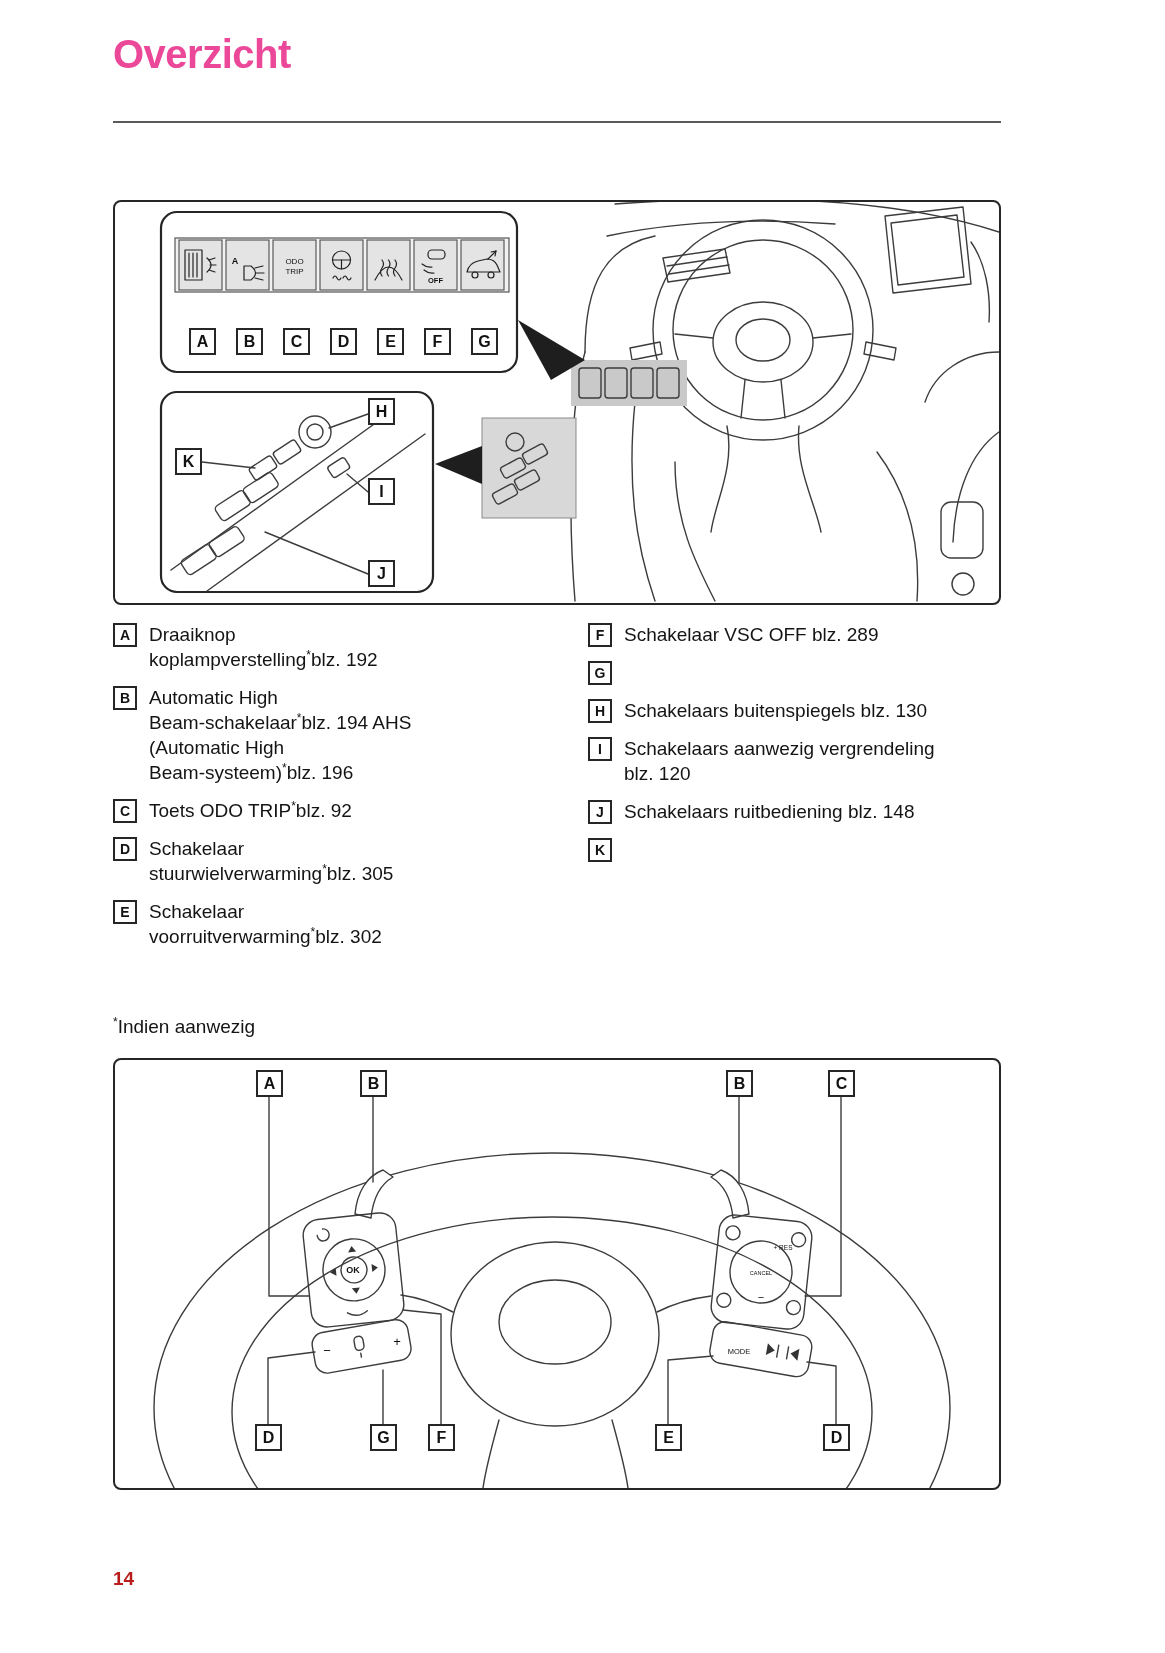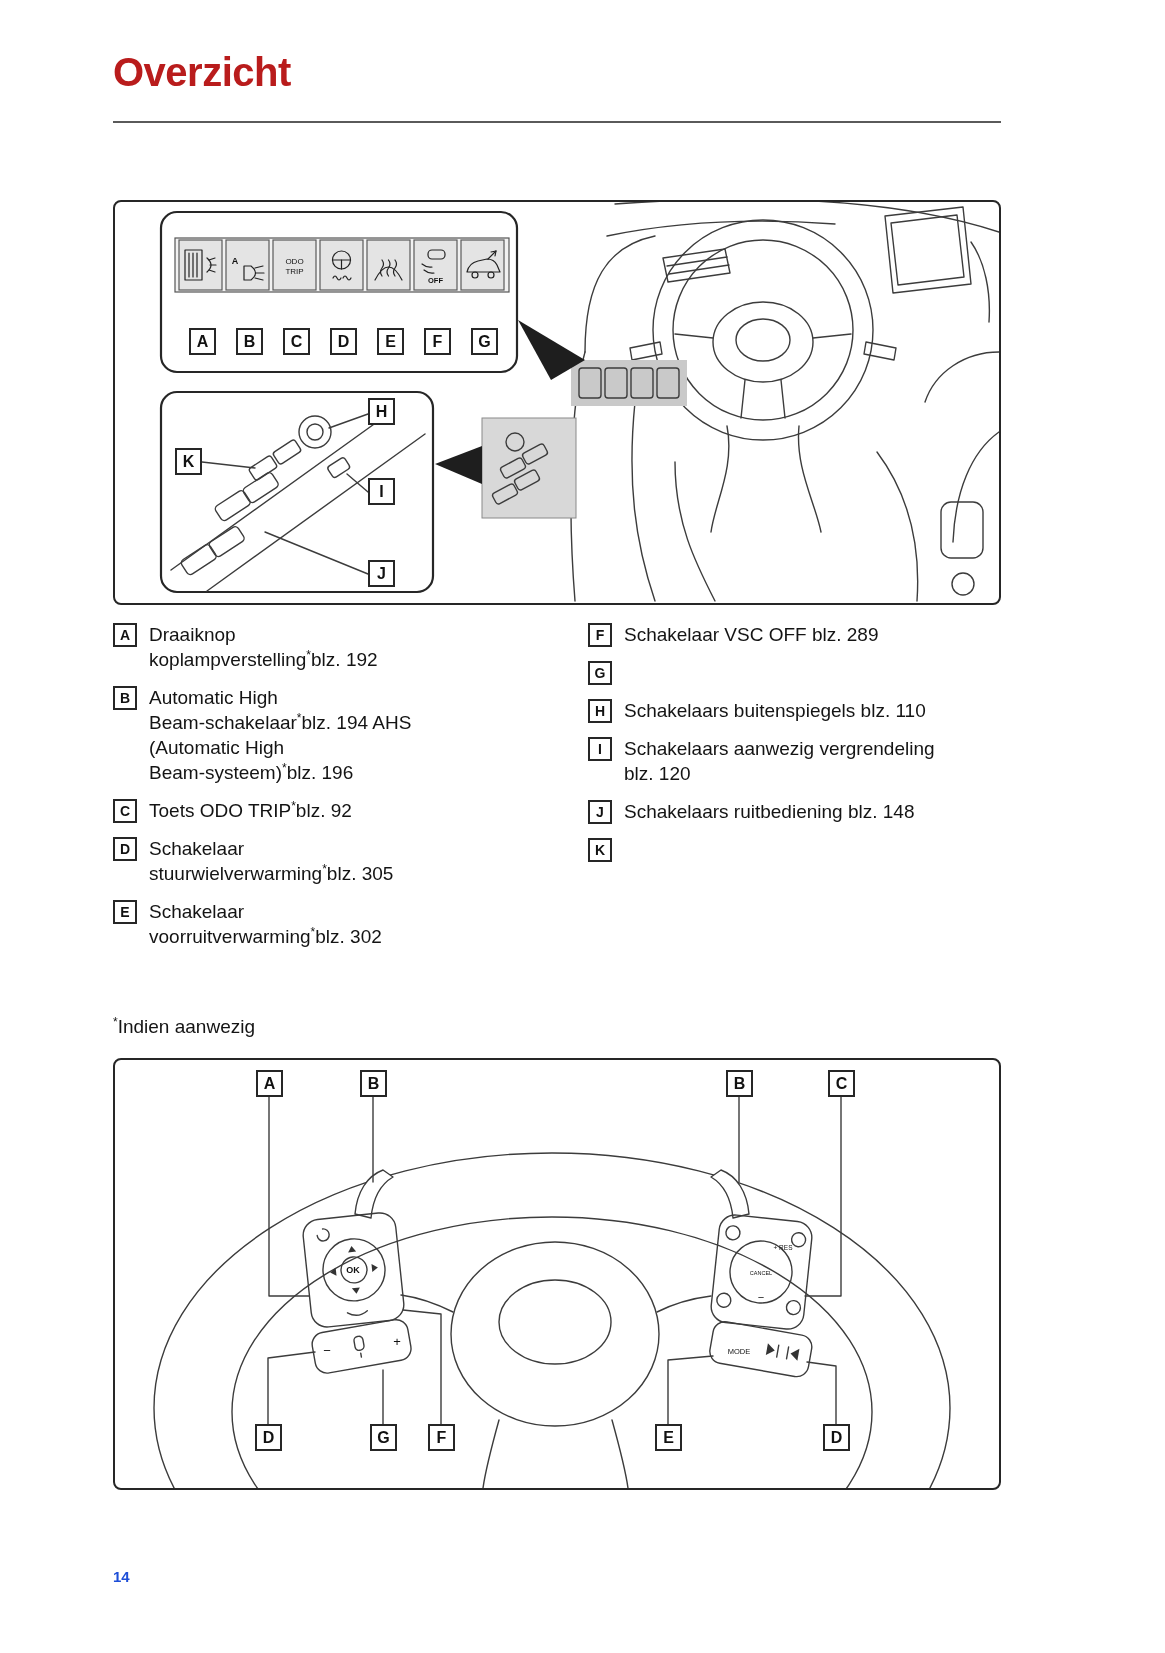--- a/index.html
+++ b/index.html
@@ -3,22 +3,22 @@
 <meta charset="utf-8">
 <style>
   * { margin:0; padding:0; box-sizing:border-box; }
   html,body { background:#ffffff; }
   body {
     width:1165px; height:1653px; position:relative;
     font-family:"Liberation Sans", sans-serif; color:#1a1a1a;
   }
   .page { position:absolute; inset:0; }
   .title {
-    position:absolute; left:113px; top:50px;
-    font-size:40px; font-weight:700; letter-spacing:-0.5px; color:#b91c1c;
+    position:absolute; left:113px; top:32px;
+    font-size:40px; font-weight:700; letter-spacing:-0.5px; color:#ec4899;
   }
   .rule {
     position:absolute; left:113px; top:121px; width:888px; height:1.5px;
     background:#5a5a5a;
   }
   .section-heading {
     position:absolute; left:113px; top:142px;
     font-size:20px; font-weight:700; color:#111;
   }
   .fig {
@@ -42,21 +42,21 @@
   .legend .col-right { flex:1; }
   .legend-item { display:flex; align-items:flex-start; margin-bottom:13px; }
   .keybox {
     flex:0 0 auto; width:24px; height:24px; margin-right:12px; margin-top:1px;
     border:2px solid #262626; display:flex; align-items:center; justify-content:center;
     font-size:14px; font-weight:700; line-height:1; color:#111;
   }
   .legend-text { font-size:19px; line-height:25px; color:#141414; }
   .legend-text sup, .footnote sup { font-size:12px; line-height:0; }
   .footnote { position:absolute; left:113px; top:993px; font-size:19px; color:#141414;margin-top:23px; }
-  .pagenum { position:absolute; left:113px; top:1568px; font-size:15px; font-weight:700; color:#1d4ed8; }
+  .pagenum { position:absolute; left:113px; top:1568px; font-size:19px; font-weight:700; color:#b91c1c; }
 
   
   .ln  { stroke:#262626; stroke-width:2.2; fill:none; stroke-linecap:round; stroke-linejoin:round; }
   .ln1 { stroke:#3c3c3c; stroke-width:1.4; fill:none; stroke-linecap:round; stroke-linejoin:round; }
   .ln2 { stroke:#222; stroke-width:1.2; fill:none; stroke-linecap:round; stroke-linejoin:round; }
   .cell { fill:#e4e4e4; stroke:#5a5a5a; stroke-width:1.2; }
   text.svgt { fill:#111; font-family:"Liberation Sans", sans-serif; }
 </style>
 </head>
 <body>
@@ -294,21 +294,21 @@
           <div class="legend-text">
             <div class="line">Schakelaar VSC OFF blz. 289</div>
           </div>
         </div>
         <div class="legend-item">
           <span class="keybox">G</span>
         </div>
         <div class="legend-item">
           <span class="keybox">H</span>
           <div class="legend-text">
-            <div class="line">Schakelaars buitenspiegels blz. 110</div>
+            <div class="line">Schakelaars buitenspiegels blz. 130</div>
           </div>
         </div>
         <div class="legend-item">
           <span class="keybox">I</span>
           <div class="legend-text">
             <div class="line">Schakelaars aanwezig vergrendeling</div>
             <div class="line">blz. 120</div>
           </div>
         </div>
         <div class="legend-item">

